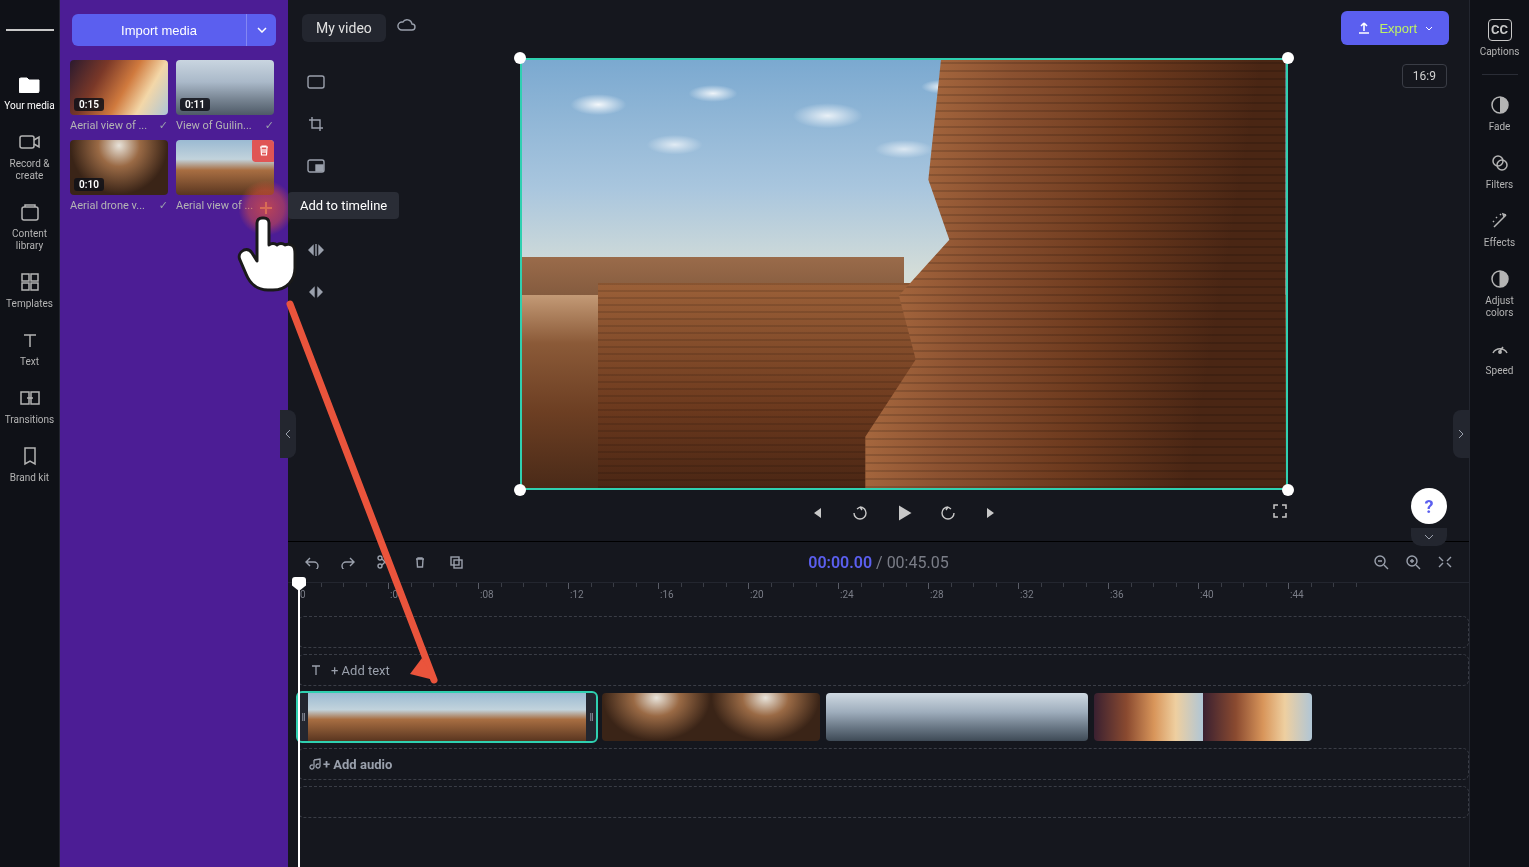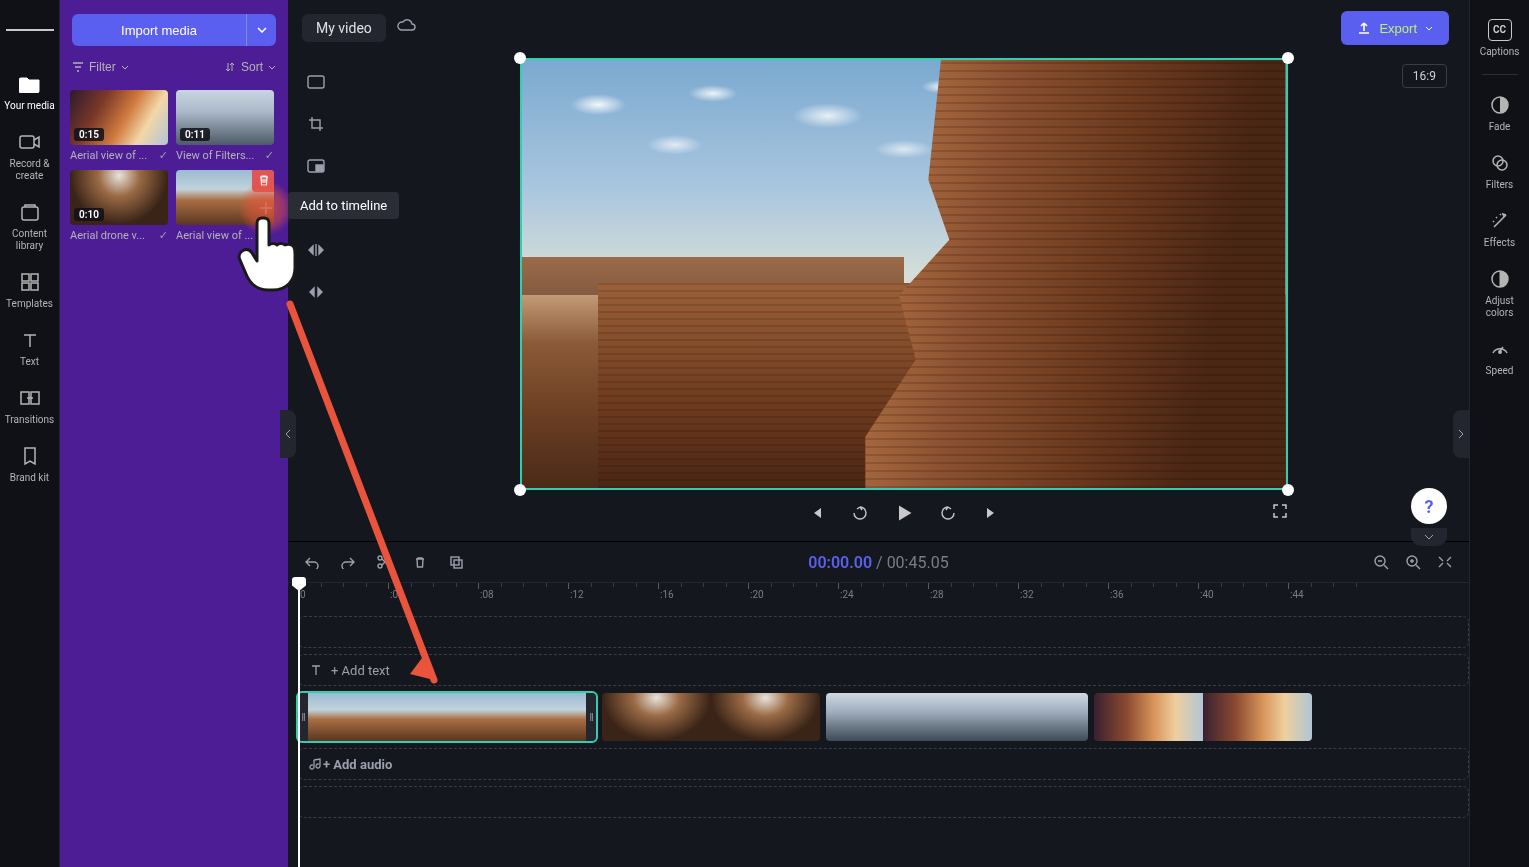--- a/index.html
+++ b/index.html
@@ -171,21 +171,21 @@
 .clip.selected { outline:2px solid #2fd0b0; }
 .clip-seg { flex:1; }
 .grip { width:10px; background:#23262f; display:flex; align-items:center; justify-content:center; color:#9aa0ac; font-size:10px; letter-spacing:-1px; }
 
 
 .right-rail {
   width: 60px; background:#0f1117; border-left:1px solid #23262f;
   display:flex; flex-direction:column; align-items:center; padding-top:10px;
 }
 .right-rail .rail-item { width:60px; font-size:10px; }
-.cc-box { width:30px; height:22px; border:1.5px solid #c8c8c8; border-radius:4px; display:flex; align-items:center; justify-content:center; font-size:10px; font-weight:700; color:#c8c8c8; }
+.cc-box { width:30px; height:22px; border:1.5px solid #c8c8c8; border-radius:4px; display:flex; align-items:center; justify-content:center; font-size:13px; font-weight:700; color:#c8c8c8; }
 .rr-divider { width:36px; height:1px; background:#2a2d36; margin:6px 0 10px; }
 
 .collapse-tab-r {
   position:absolute; right:60px; top:50%; transform:translateY(-50%);
   width:16px; height:48px; background:#23262f; border-radius:8px 0 0 8px;
   display:flex; align-items:center; justify-content:center; cursor:pointer;
 }
 
 
 .help-bubble {
@@ -295,56 +295,36 @@
 
   <div class="media-panel">
     <div class="media-header">
       <button class="import-btn">Import media</button>
       <button class="import-drop">
         <svg width="10" height="6" viewBox="0 0 10 6">
             <path d="M1 1l4 4 4-4" stroke="#fff" stroke-width="1.5" fill="none"></path>
           </svg>
       </button>
     </div>
-    <div class="filter-sort-row">
-      <button class="fs-btn">
-        <svg width="12" height="12" viewBox="0 0 12 12">
-            <path d="M1 2h10M3 6h6M5 10h2" stroke="#b4b4b4" stroke-width="1.3"></path>
-          </svg>
-        <span>Filter</span>
-        <svg width="8" height="5" viewBox="0 0 8 5">
-            <path d="M1 1l3 3 3-3" stroke="#b4b4b4" fill="none"></path>
-          </svg>
-      </button>
-      <button class="fs-btn">
-        <svg width="12" height="12" viewBox="0 0 12 12">
-            <path d="M4 2v8m0 0l-2-2m2 2l2-2M8 10V2m0 0l-2 2m2-2l2 2" stroke="#b4b4b4" fill="none"></path>
-          </svg>
-        <span>Sort</span>
-        <svg width="8" height="5" viewBox="0 0 8 5">
-            <path d="M1 1l3 3 3-3" stroke="#b4b4b4" fill="none"></path>
-          </svg>
-      </button>
-    </div>
     <div class="media-grid">
       <div class="media-item">
         <div class="thumb g-sunset">
           <div class="duration-badge">0:15</div>
         </div>
         <div class="media-label-row">
           <div class="media-label">Aerial view of ...</div>
           <span class="check">✓</span>
         </div>
       </div>
       <div class="media-item">
         <div class="thumb g-guilin">
           <div class="duration-badge">0:11</div>
         </div>
         <div class="media-label-row">
-          <div class="media-label">View of Filters...</div>
+          <div class="media-label">View of Guilin...</div>
           <span class="check">✓</span>
         </div>
       </div>
       <div class="media-item">
         <div class="thumb g-drone">
           <div class="duration-badge">0:10</div>
         </div>
         <div class="media-label-row">
           <div class="media-label">Aerial drone v...</div>
           <span class="check">✓</span>

